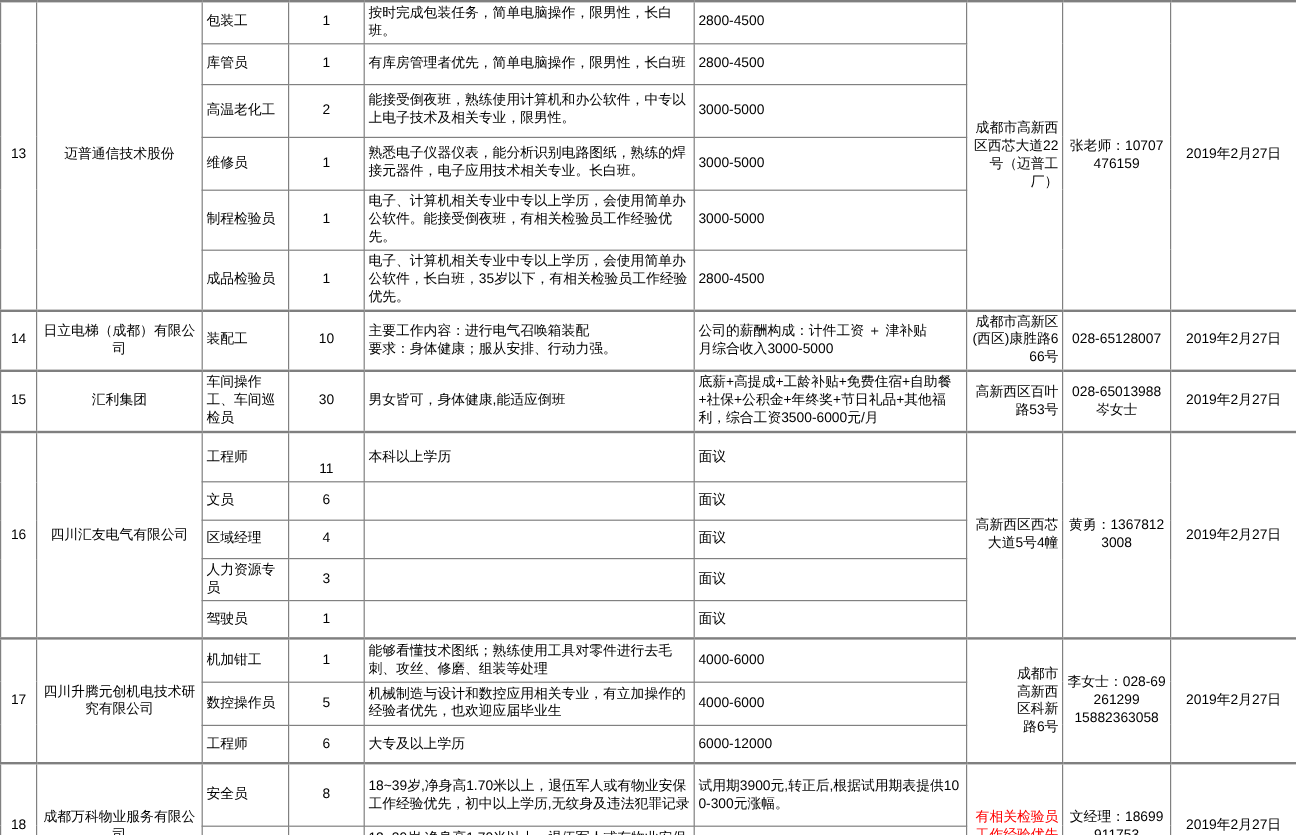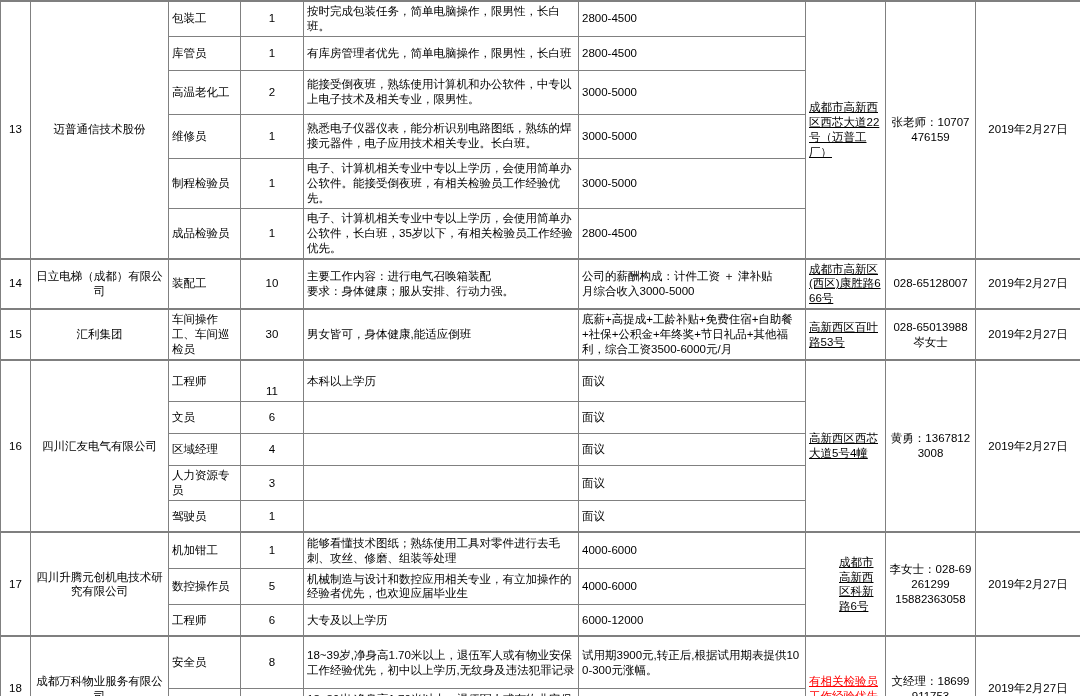--- a/index.html
+++ b/index.html
@@ -45,21 +45,21 @@
   col.c-contact { width: 90px; }
   col.c-date    { width: 105px; }
 
   td.idx      { text-align: center; font-size: 11.5px; }
   td.company  { text-align: center; }
   td.pos      { text-align: left; }
   td.cnt      { text-align: center; }
   td.desc     { text-align: left; vertical-align: top; padding-top: 3px; }
   td.sal      { text-align: left; vertical-align: top; padding-top: 3px; }
   td.sal.mid  { vertical-align: middle; padding-top: 2px; }
-  td.addr     { text-align: left; text-decoration: underline; }
+  td.addr     { text-align: right; }
   td.contact  { text-align: center; }
   td.date     { text-align: center; white-space: nowrap; }
 
   td.red { color: #ff0000; }
 
   
   tr.block-start > td { border-top: 2px solid #7f7f7f; }
 
   .clip { display: block; overflow: hidden; }
 </style>

